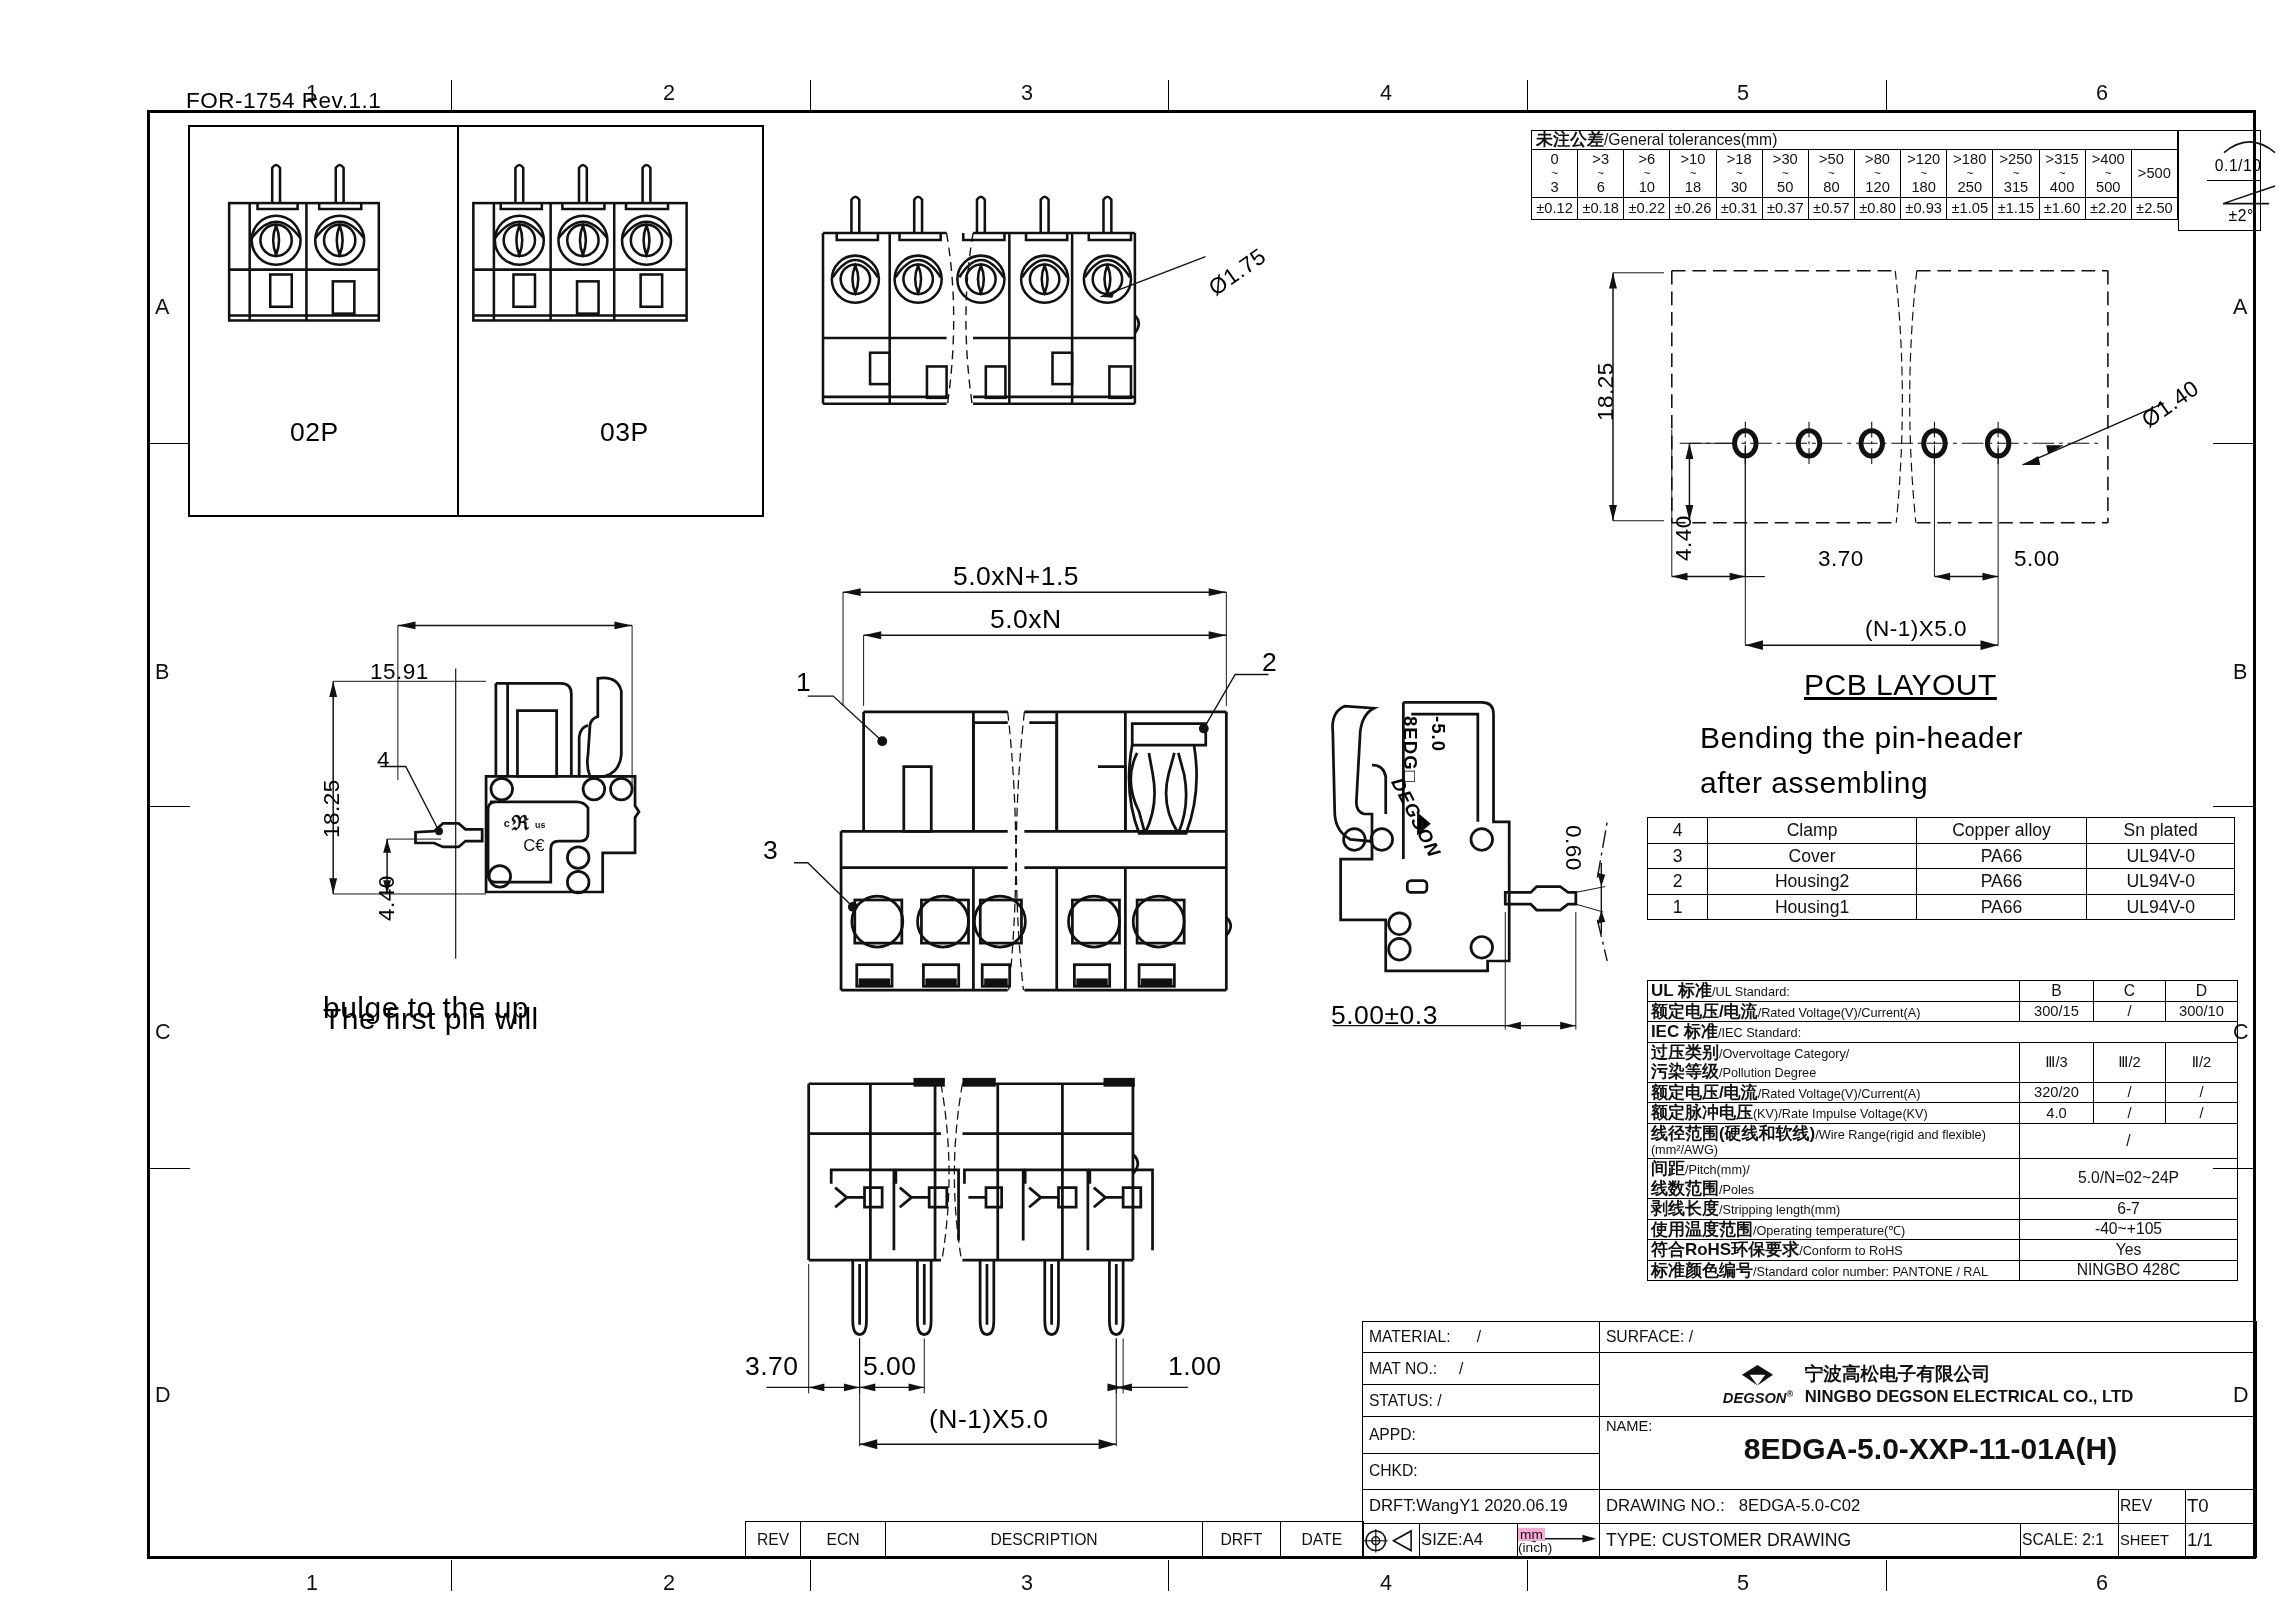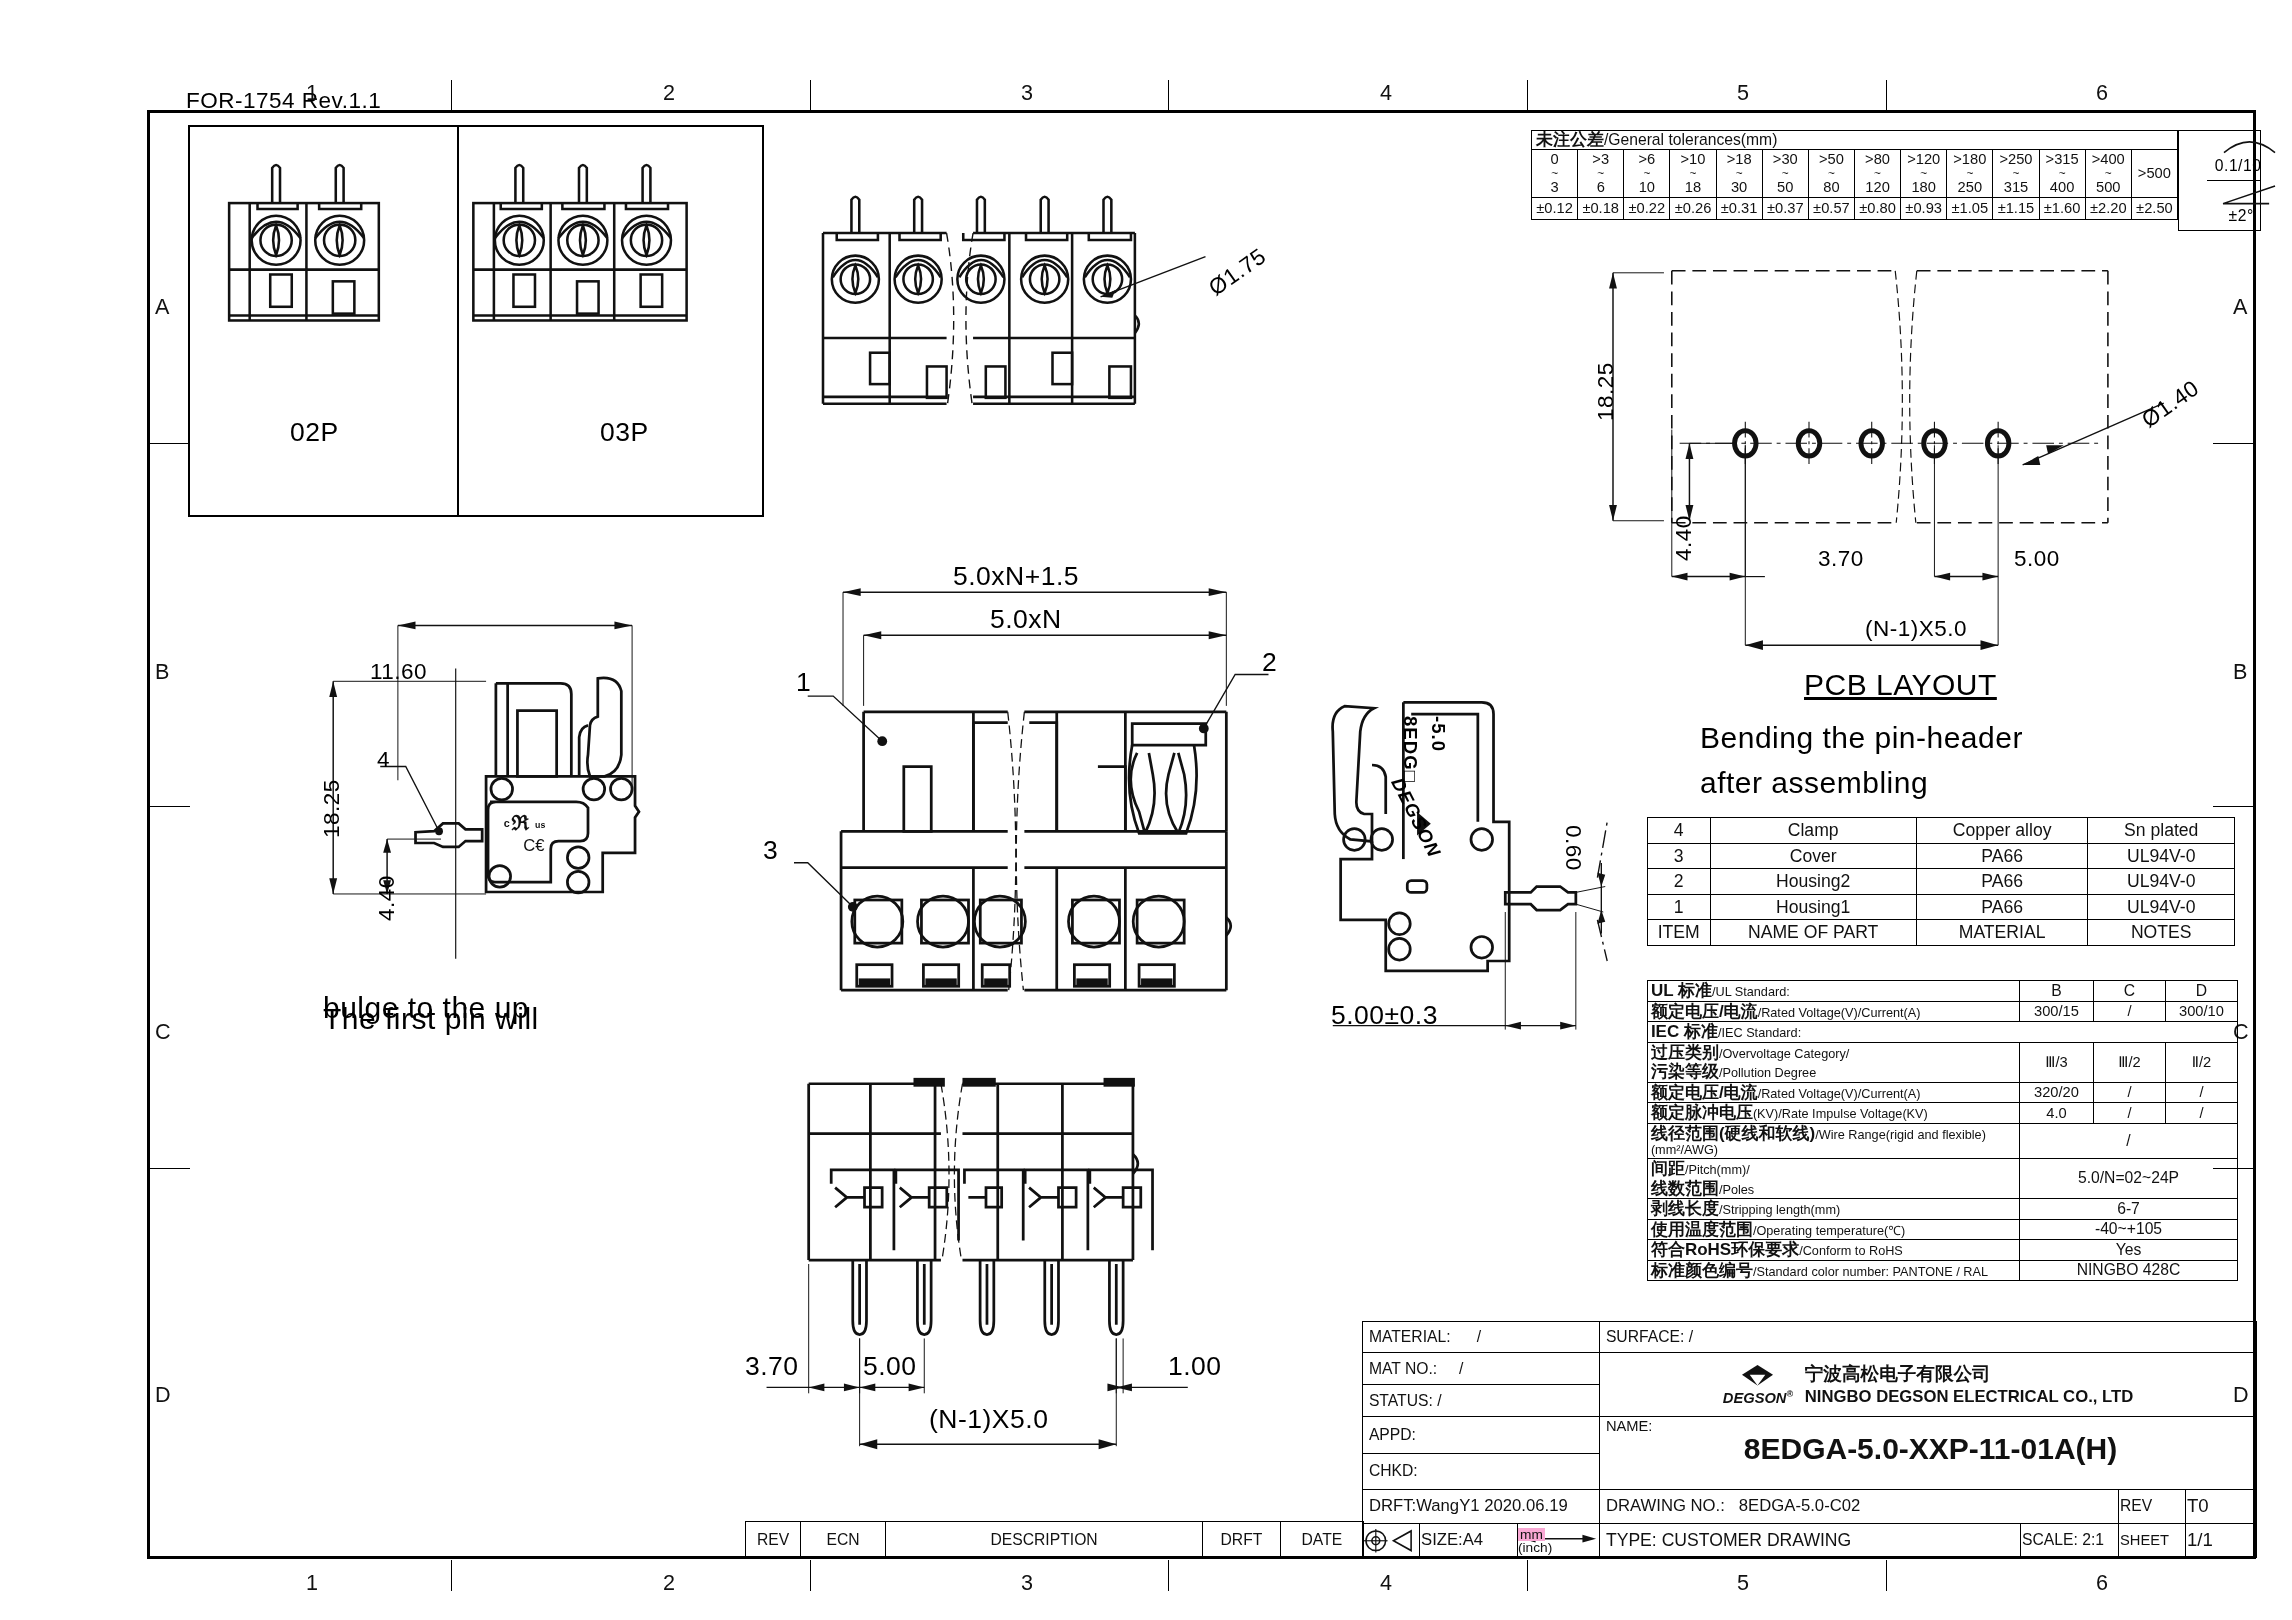--- a/index.html
+++ b/index.html
@@ -448,26 +448,20 @@
           <td style="width: 211px;">Housing2</td>
           <td style="width: 172px;">PA66</td>
           <td style="width: 147px;">UL94V-0</td>
         </tr>
         <tr>
           <td style="width: 57px;">1</td>
           <td style="width: 211px;">Housing1</td>
           <td style="width: 172px;">PA66</td>
           <td style="width: 147px;">UL94V-0</td>
         </tr>
-        <tr>
-          <td>ITEM</td>
-          <td>NAME OF PART</td>
-          <td>MATERIAL</td>
-          <td>NOTES</td>
-        </tr>
       </tbody>
   </table>
 </div>
 
 <div class="abs" id="spec-table">
   <table class="tb" style="width:100%;table-layout:fixed;">
     <colgroup>
         <col style="width:372px">
         <col style="width:74px">
         <col style="width:72px">
@@ -590,21 +584,21 @@
     <text x="222" y="247" font-size="21" font-weight="bold">ℜ</text>
     <text x="246" y="245" font-size="9" font-weight="bold">us</text>
     <text x="234" y="268" font-size="17">C€</text>
   </g>
 
   <g stroke="#111" fill="none" stroke-width="1.4">
     <path d="M88 182 L114 182 L148 248"></path>
   </g>
   <circle cx="148" cy="248" r="4" fill="#111"></circle>
 </svg>
-<div class="abs cad t22" style="left:370px;top:659px;">11.60</div>
+<div class="abs cad t22" style="left:370px;top:659px;">15.91</div>
 <div class="abs cad t22 rot90" style="left:319px;top:838px;">18.25</div>
 <div class="abs cad t22 rot90" style="left:374px;top:921px;">4.40</div>
 <div class="abs cad t22" style="left:377px;top:747px;">4</div>
 <div class="abs cad t30" style="left:323px;top:1002px;">The first pin will</div>
 <div class="abs cad t30" style="left:323px;top:991px;">bulge to the up</div>
 
 <svg class="abs" style="left:794px;top:549px;" width="549" height="451" viewBox="0 0 560 460">
 
   <g stroke="#111" fill="none" stroke-width="1.5">
     <path d="M50 44 L441 44"></path>

